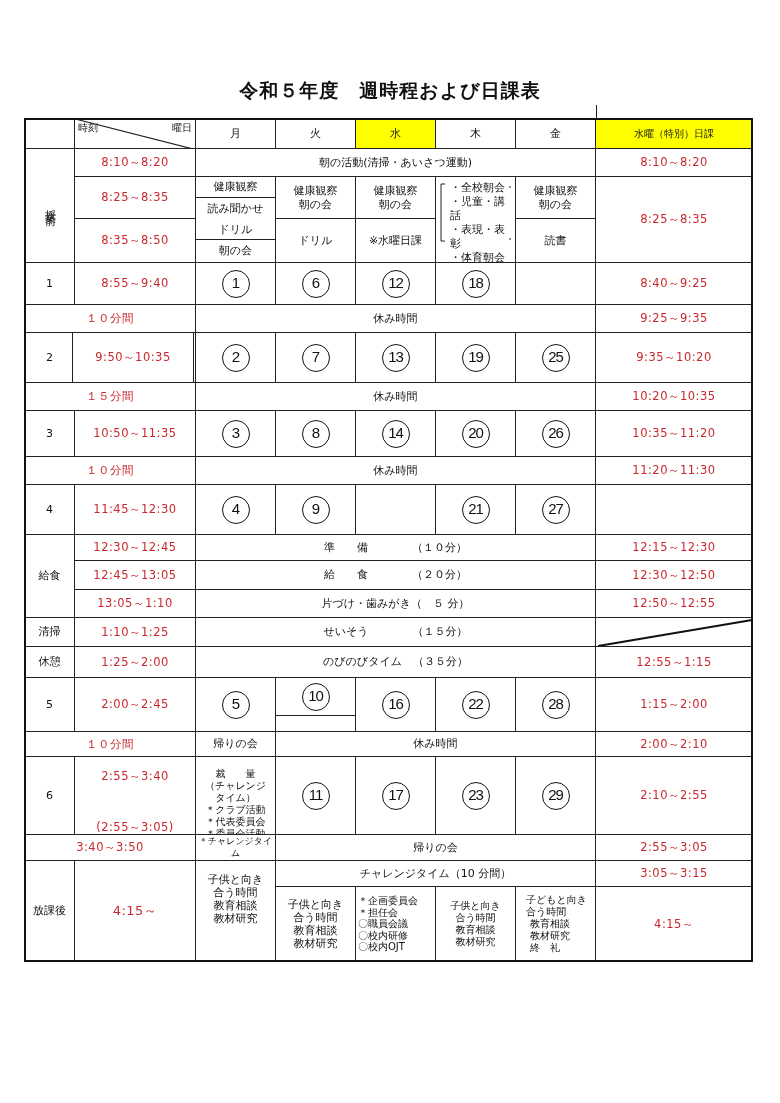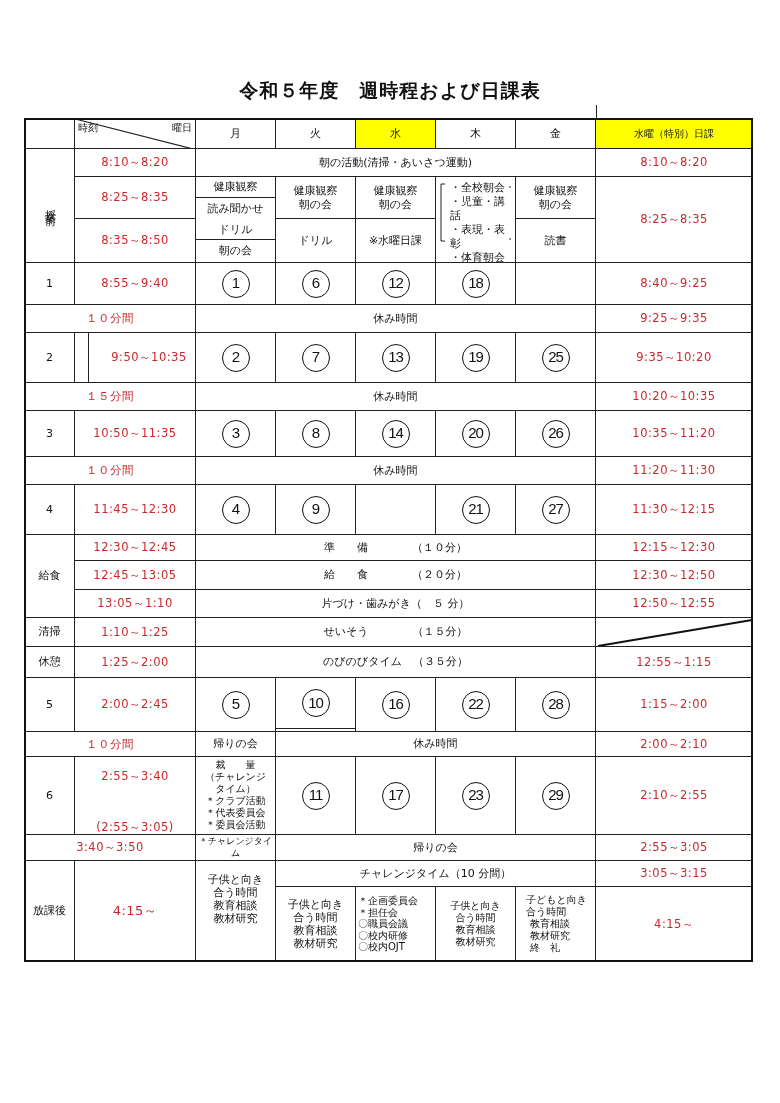--- a/index.html
+++ b/index.html
@@ -105,21 +105,21 @@
   <div class="c circ" style="left:411px;top:144px;width:81px;height:43px;">
       <span>18</span>
     </div>
   <div class="c red" style="left:571px;top:144px;width:158px;height:43px;">8:40～9:25</div>
 
   <div class="c red" style="left:0;top:186px;width:172px;height:29px;">１０分間</div>
   <div class="c" style="left:171px;top:186px;width:401px;height:29px;">休み時間</div>
   <div class="c red" style="left:571px;top:186px;width:158px;height:29px;">9:25～9:35</div>
 
   <div class="c" style="left:0;top:214px;width:51px;height:51px;">2</div>
-  <div class="c red" style="left:64px;top:214px;width:122px;height:51px;">9:50～10:35</div>
+  <div class="c red" style="left:48px;top:214px;width:122px;height:51px;">9:50～10:35</div>
   <div class="c circ" style="left:171px;top:214px;width:81px;height:51px;">
       <span>2</span>
     </div>
   <div class="c circ" style="left:251px;top:214px;width:81px;height:51px;">
       <span>7</span>
     </div>
   <div class="c circ" style="left:331px;top:214px;width:81px;height:51px;">
       <span>13</span>
     </div>
   <div class="c circ" style="left:411px;top:214px;width:81px;height:51px;">
@@ -164,21 +164,20 @@
     </div>
   <div class="c circ" style="left:251px;top:366px;width:81px;height:51px;">
       <span>9</span>
     </div>
   <div class="c circ" style="left:411px;top:366px;width:81px;height:51px;">
       <span>21</span>
     </div>
   <div class="c circ" style="left:491px;top:366px;width:81px;height:51px;">
       <span>27</span>
     </div>
-  <div class="c red" style="left:571px;top:366px;width:158px;height:51px;">11:30～12:15</div>
 
   <div class="c" style="left:0;top:416px;width:51px;height:84px;">給食</div>
   <div class="c red" style="left:50px;top:416px;width:122px;height:27px;">12:30～12:45</div>
   <div class="c" style="left:171px;top:416px;width:401px;height:27px;white-space:pre;">準　　備　　　　（１０分）</div>
   <div class="c red" style="left:571px;top:416px;width:158px;height:27px;">12:15～12:30</div>
   <div class="c red" style="left:50px;top:442px;width:122px;height:30px;">12:45～13:05</div>
   <div class="c" style="left:171px;top:442px;width:401px;height:30px;white-space:pre;">給　　食　　　　（２０分）</div>
   <div class="c red" style="left:571px;top:442px;width:158px;height:30px;">12:30～12:50</div>
   <div class="c red" style="left:50px;top:471px;width:122px;height:29px;">13:05～1:10</div>
   <div class="c" style="left:171px;top:471px;width:401px;height:29px;white-space:pre;">片づけ・歯みがき（　５ 分）</div>
@@ -196,21 +195,21 @@
   <div class="c" style="left:0;top:528px;width:51px;height:32px;">休憩</div>
   <div class="c red" style="left:50px;top:528px;width:122px;height:32px;">1:25～2:00</div>
   <div class="c" style="left:171px;top:528px;width:401px;height:32px;white-space:pre;">のびのびタイム　（３５分）</div>
   <div class="c red" style="left:571px;top:528px;width:158px;height:32px;">12:55～1:15</div>
 
   <div class="c" style="left:0;top:559px;width:51px;height:55px;">5</div>
   <div class="c red" style="left:50px;top:559px;width:122px;height:55px;">2:00～2:45</div>
   <div class="c circ" style="left:171px;top:559px;width:81px;height:55px;">
       <span>5</span>
     </div>
-  <div class="c circ" style="left:251px;top:559px;width:81px;height:52px;">
+  <div class="c circ" style="left:251px;top:559px;width:81px;height:39px;">
       <span>10</span>
     </div>
   <div class="c circ" style="left:331px;top:559px;width:81px;height:55px;">
       <span>16</span>
     </div>
   <div class="c circ" style="left:411px;top:559px;width:81px;height:55px;">
       <span>22</span>
     </div>
   <div class="c circ" style="left:491px;top:559px;width:81px;height:55px;">
       <span>28</span>
@@ -220,21 +219,21 @@
   <div class="c red" style="left:0;top:613px;width:172px;height:26px;">１０分間</div>
   <div class="c" style="left:171px;top:613px;width:81px;height:26px;">帰りの会</div>
   <div class="c" style="left:251px;top:613px;width:321px;height:26px;">休み時間</div>
   <div class="c red" style="left:571px;top:613px;width:158px;height:26px;">2:00～2:10</div>
 
   <div class="c" style="left:0;top:638px;width:51px;height:79px;">6</div>
   <div class="c red multiline" style="left:50px;top:638px;width:122px;height:79px;justify-content:space-between;padding-top:12px;gap:32px;">
     <span>2:55～3:40</span>
     <span>(2:55～3:05)</span>
   </div>
-  <div class="c multiline small" style="left:171px;top:638px;width:81px;height:79px;line-height:12px;justify-content:flex-start;padding-top:2px;">
+  <div class="c multiline small" style="left:171px;top:638px;width:81px;height:79px;line-height:12px;justify-content:flex-start;padding-top:11px;">
     <span style="white-space:pre">裁　　量</span>
     <span>（チャレンジ</span>
     <span>タイム）</span>
     <span>＊クラブ活動</span>
     <span>＊代表委員会</span>
     <span>＊委員会活動</span>
   </div>
   <div class="c circ" style="left:251px;top:638px;width:81px;height:79px;">
       <span>11</span>
     </div>

